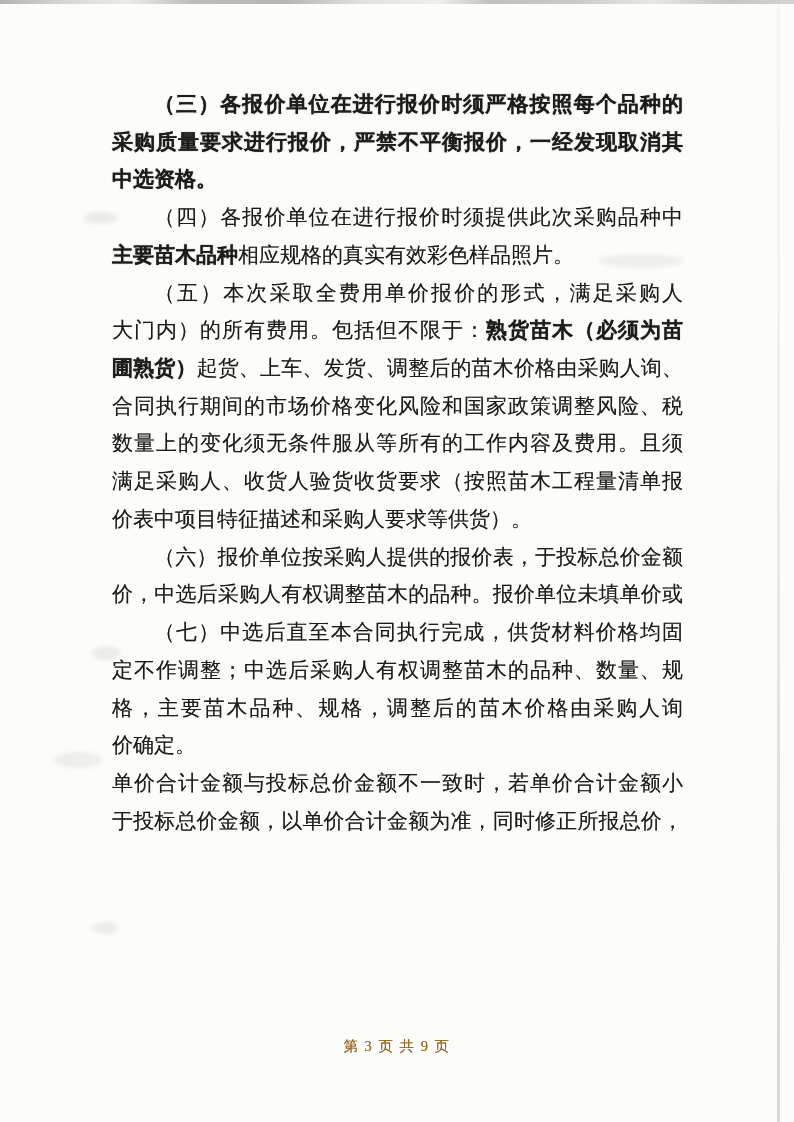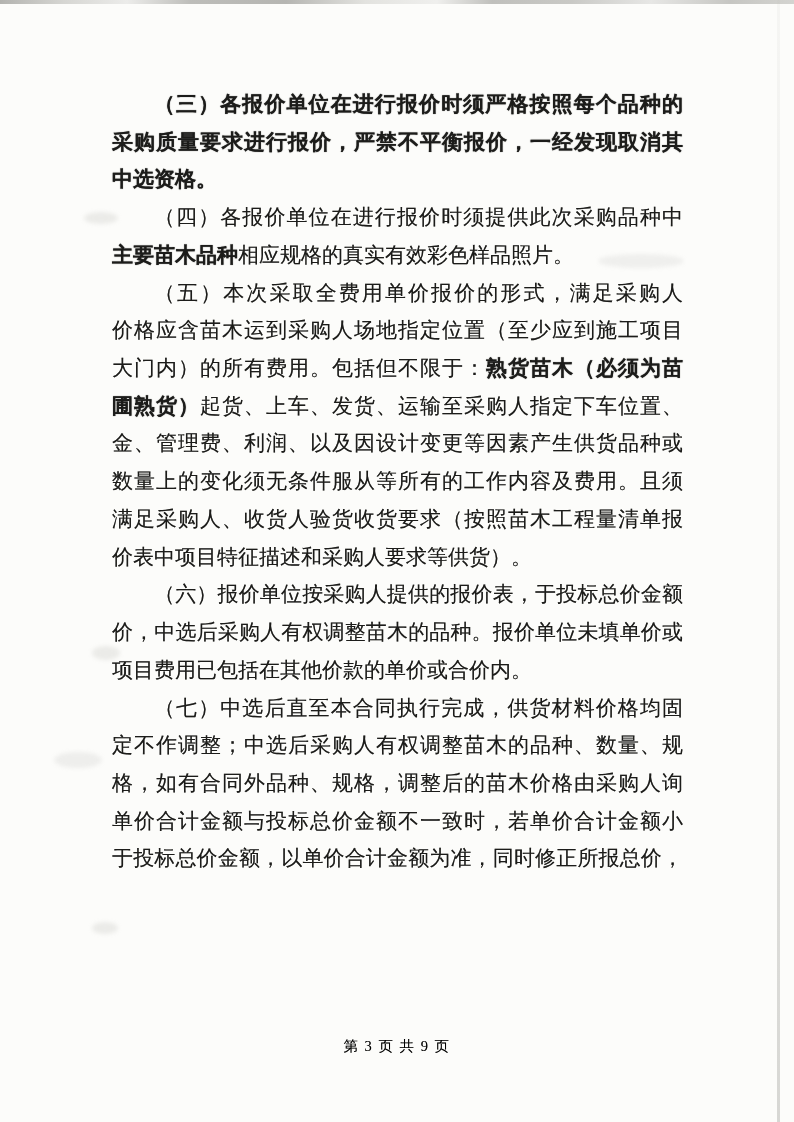--- a/index.html
+++ b/index.html
@@ -75,21 +75,21 @@
     font-weight: 700;
     text-shadow: 0 0 0.9px rgba(30,30,28,0.9);
   }
   .footer {
     position: absolute;
     left: 0; top: 1037px;
     width: 100%;
     text-align: center;
     font-size: 14.5px;
     letter-spacing: 1.5px;
-    color: #000000;
+    color: #a16207;
     text-shadow: 0 0 0.4px rgba(45,45,42,0.5);
   }
 </style>
 </head>
 <body>
 
 <div class="page">
   <div class="scan-top"></div>
   <div class="scan-right"></div>
   <div class="smudge s1"></div>
@@ -103,37 +103,36 @@
         <div class="line indent just"><span class="seg bold">（三）各报价单位在进行报价时须严格按照每个品种的</span></div>
         <div class="line just"><span class="seg bold">采购质量要求进行报价，严禁不平衡报价，一经发现取消其</span></div>
         <div class="line"><span class="seg bold">中选资格。</span></div>
       </div>
       <div>
         <div class="line indent just"><span class="seg">（四）各报价单位在进行报价时须提供此次采购品种中</span></div>
         <div class="line"><span class="seg bold">主要苗木品种</span><span class="seg">相应规格的真实有效彩色样品照片。</span></div>
       </div>
       <div>
         <div class="line indent just"><span class="seg">（五）本次采取全费用单价报价的形式，满足采购人</span></div>
-        <div class="line just"><span class="seg">价格应含苗木运到采购人场地指定位置（至少应到施工项目</span></div>
         <div class="line just"><span class="seg">大门内）的所有费用。包括但不限于：</span><span class="seg bold">熟货苗木（必须为苗</span></div>
-        <div class="line just"><span class="seg bold">圃熟货）</span><span class="seg">起货、上车、发货、运输至采购人指定下车位置、</span></div>
-        <div class="line just"><span class="seg">金、管理费、利润、以及因设计变更等因素产生供货品种或</span></div>
+        <div class="line just"><span class="seg bold">圃熟货）</span><span class="seg">起货、上车、发货、调整后的苗木价格由采购人询、</span></div>
+        <div class="line just"><span class="seg">合同执行期间的市场价格变化风险和国家政策调整风险、税</span></div>
         <div class="line just"><span class="seg">数量上的变化须无条件服从等所有的工作内容及费用。且须</span></div>
         <div class="line just"><span class="seg">满足采购人、收货人验货收货要求（按照苗木工程量清单报</span></div>
         <div class="line"><span class="seg">价表中项目特征描述和采购人要求等供货）。</span></div>
       </div>
       <div>
         <div class="line indent just"><span class="seg">（六）报价单位按采购人提供的报价表，于投标总价金额</span></div>
         <div class="line just"><span class="seg">价，中选后采购人有权调整苗木的品种。报价单位未填单价或</span></div>
-        <div class="line"><span class="seg">项目费用已包括在其他价款的单价或合价内。</span></div>
       </div>
       <div>
         <div class="line indent just"><span class="seg">（七）中选后直至本合同执行完成，供货材料价格均固</span></div>
         <div class="line just"><span class="seg">定不作调整；中选后采购人有权调整苗木的品种、数量、规</span></div>
-        <div class="line just"><span class="seg">格，如有合同外品种、规格，调整后的苗木价格由采购人询</span></div>
+        <div class="line just"><span class="seg">格，主要苗木品种、规格，调整后的苗木价格由采购人询</span></div>
+        <div class="line"><span class="seg">价确定。</span></div>
       </div>
       <div>
         <div class="line just"><span class="seg">单价合计金额与投标总价金额不一致时，若单价合计金额小</span></div>
         <div class="line just"><span class="seg">于投标总价金额，以单价合计金额为准，同时修正所报总价，</span></div>
       </div>
     </div>
 
   <div class="footer">
     <span>第 3 页 共 9 页</span>
   </div>

